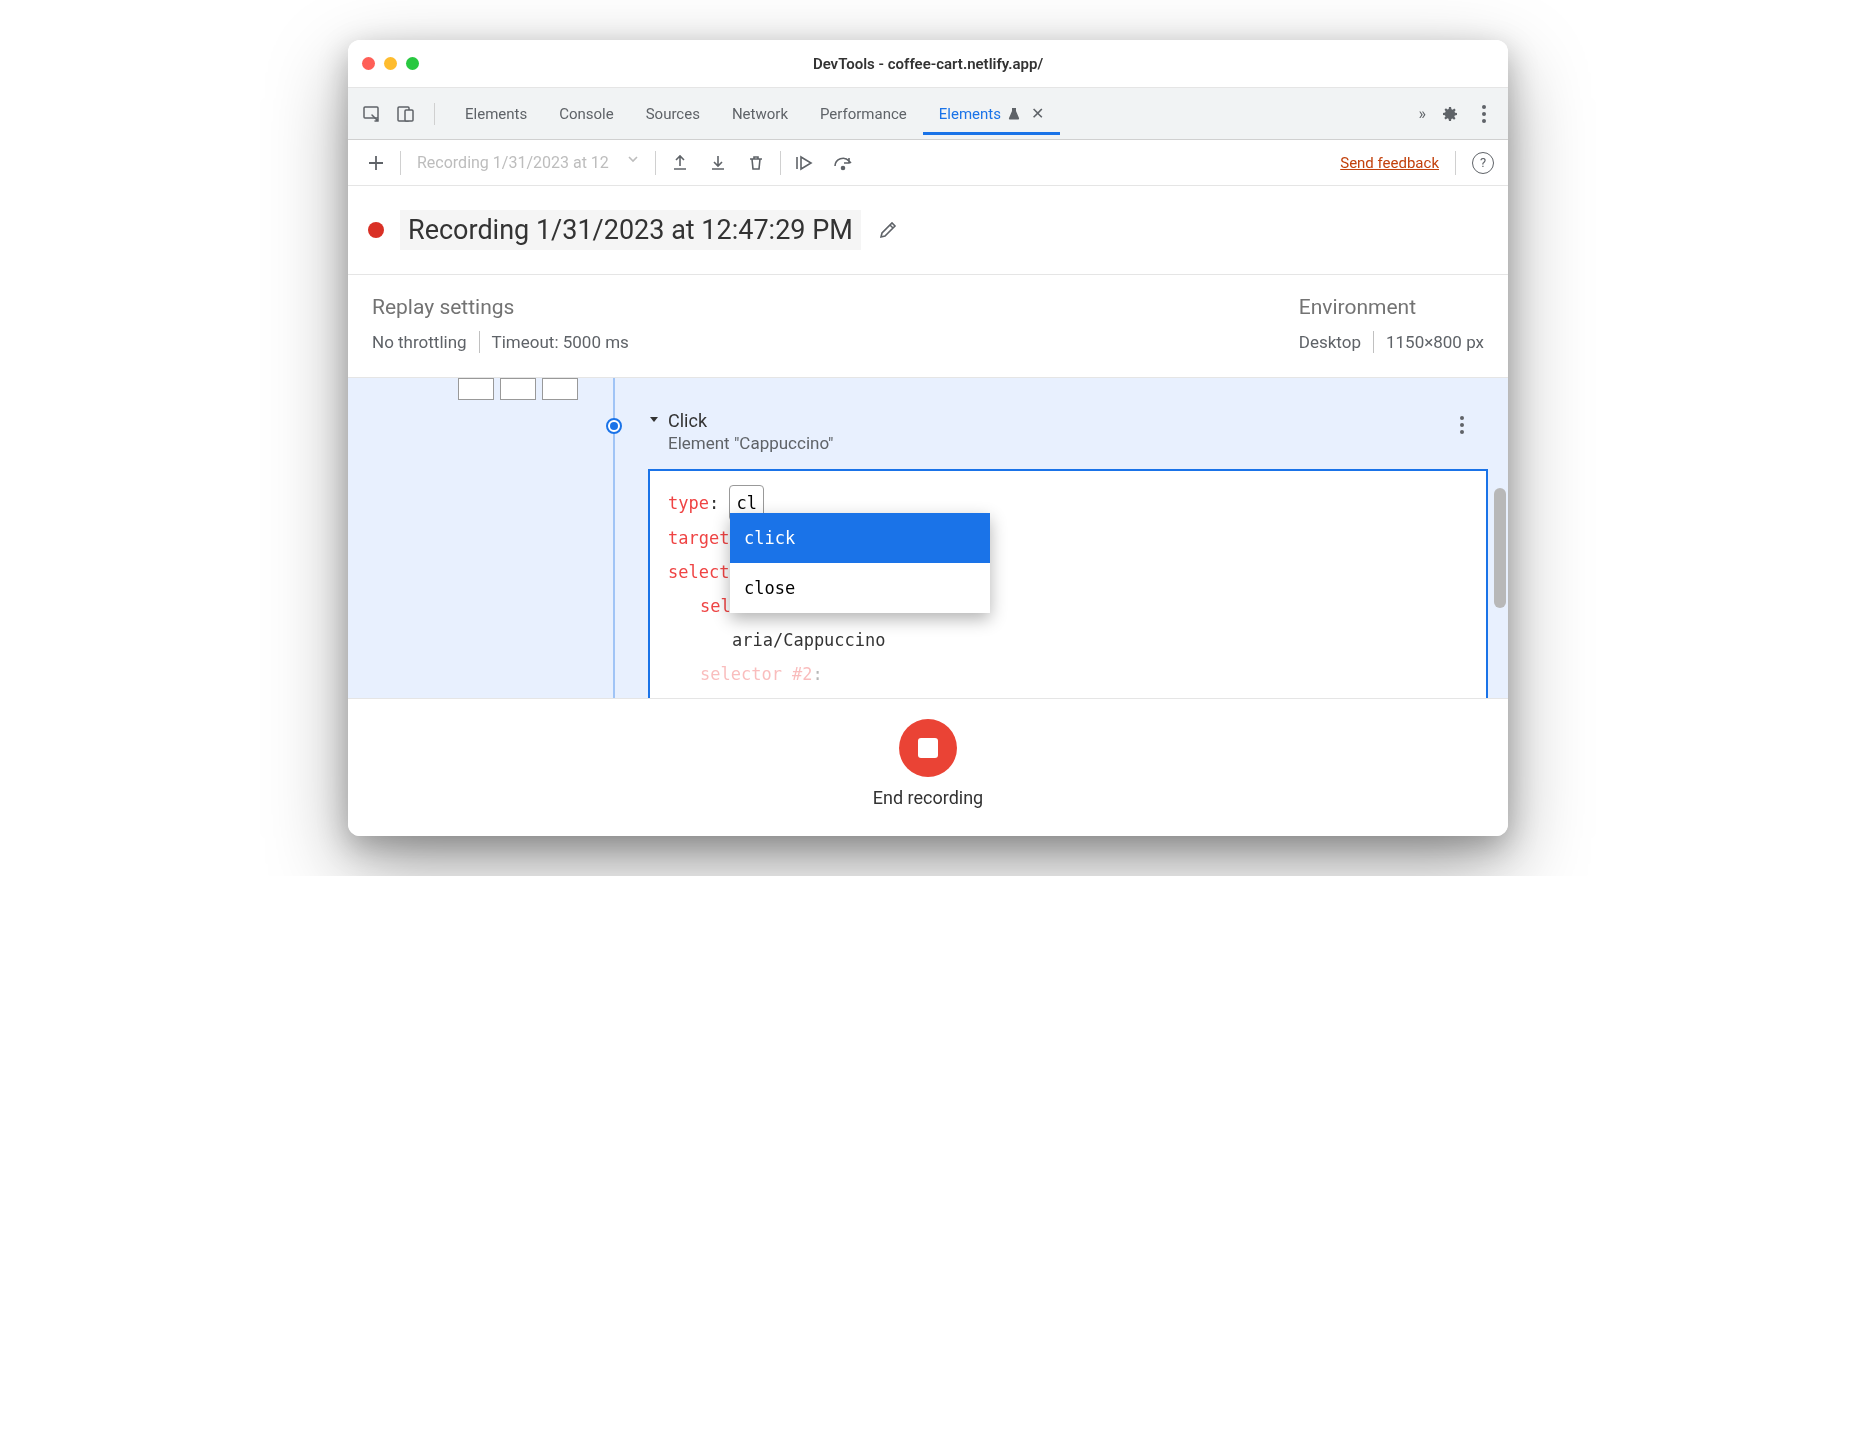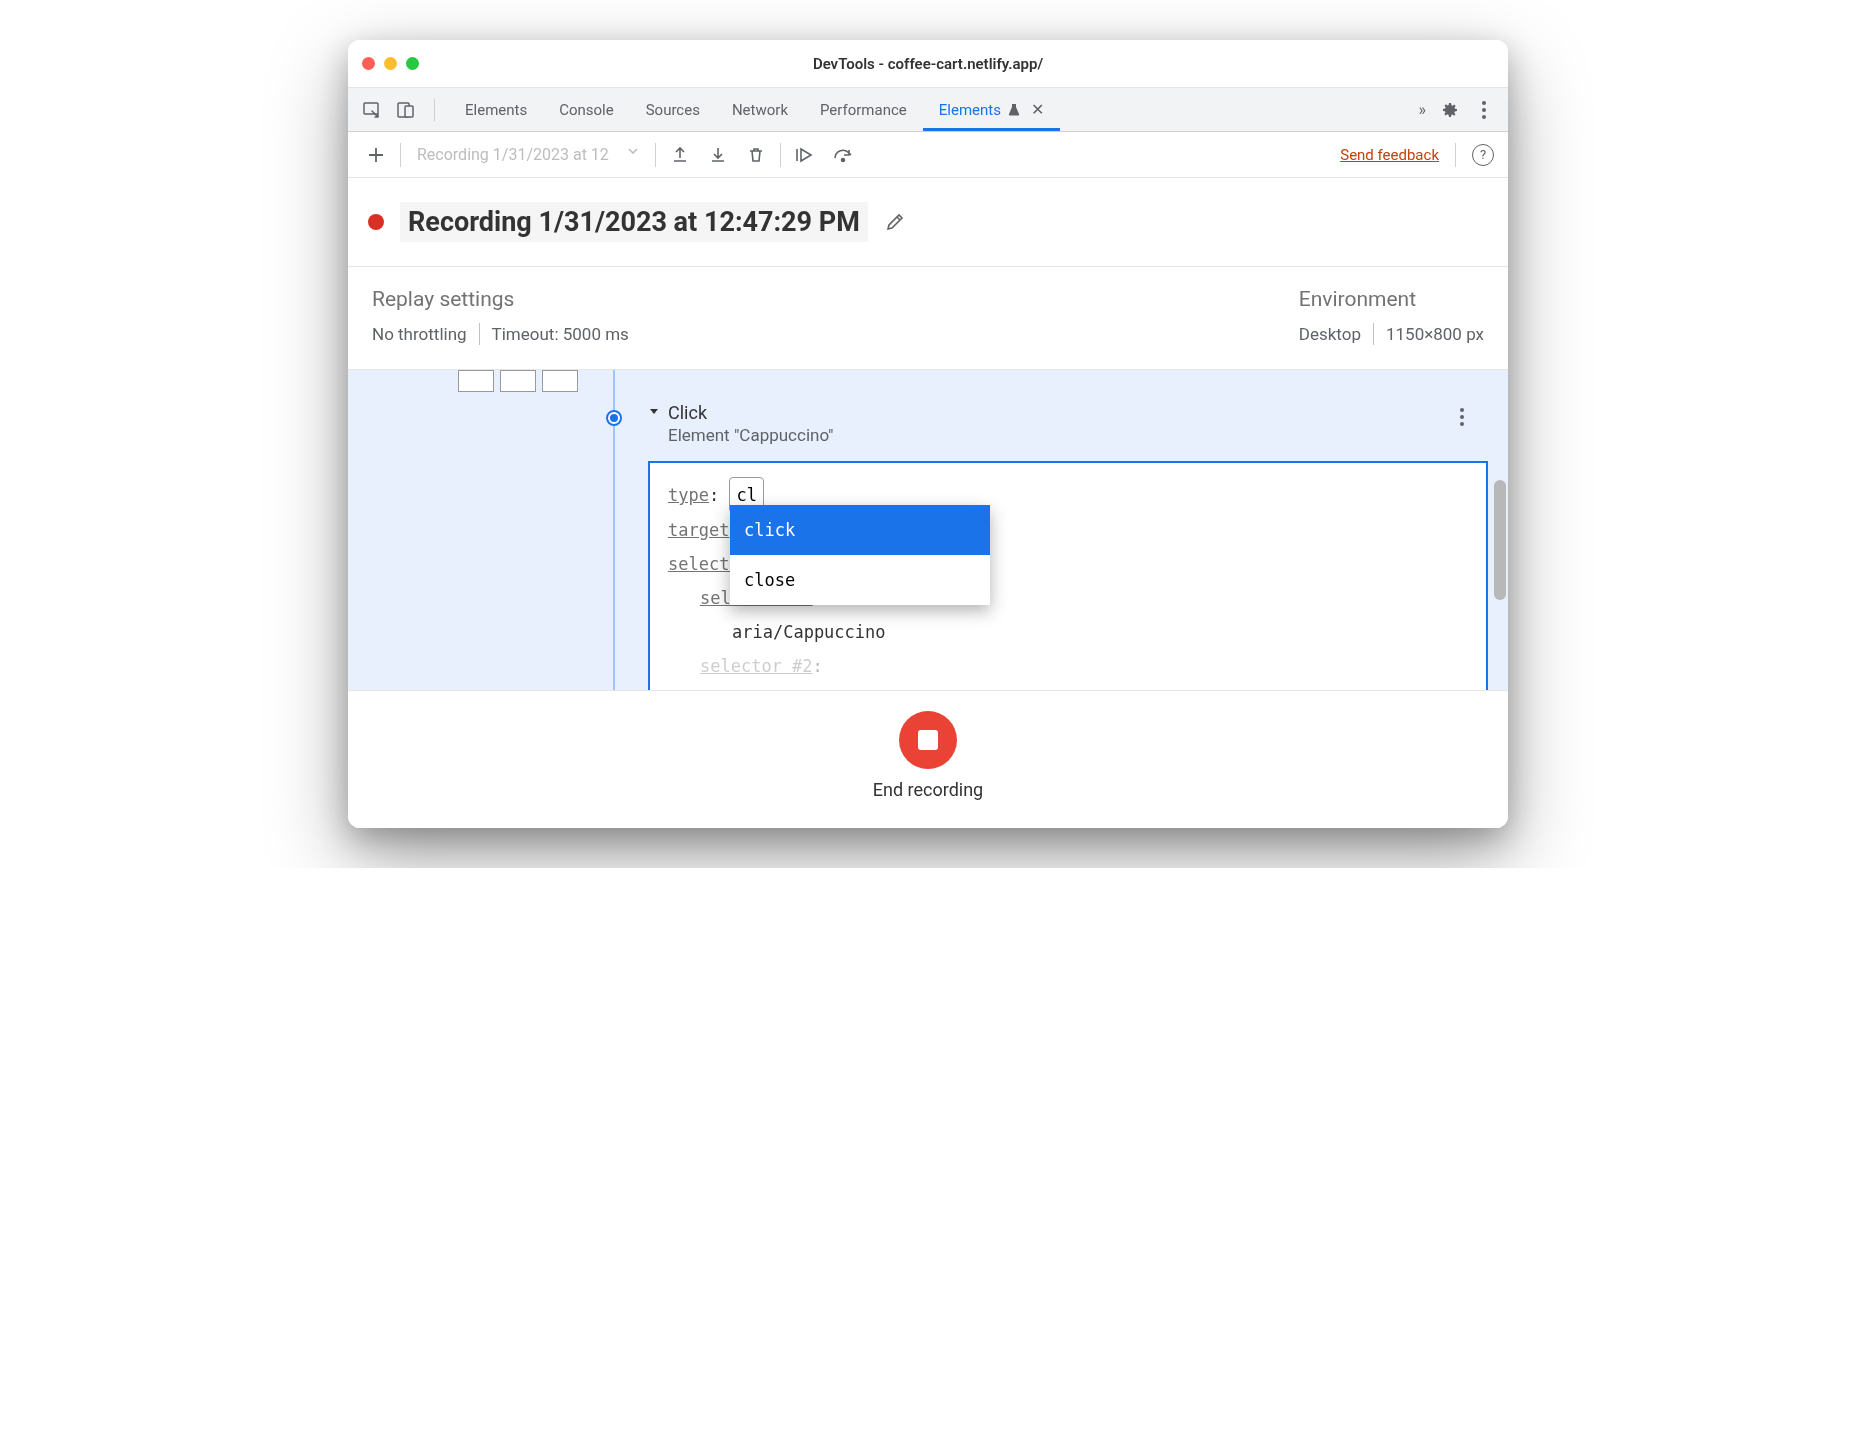--- a/index.html
+++ b/index.html
@@ -31,21 +31,21 @@
 .traffic-lights { display: flex; gap: 9px; }
 .traffic-light { width: 13px; height: 13px; border-radius: 50%; }
 .tl-red { background: #ff5f57; }
 .tl-yellow { background: #febc2e; }
 .tl-green { background: #28c840; }
 .titlebar-title {
   position: absolute; left: 0; right: 0; text-align: center;
   font-size: 15px; font-weight: 600; color: #333; pointer-events: none;
 }
 .tabbar {
-  height: 44px; background: #f1f3f4; display: flex; align-items: center;
+  height: 52px; background: #f1f3f4; display: flex; align-items: center;
   padding: 0 14px; border-bottom: 1px solid #d0d0d0;
 }
 .tabbar-left { display: flex; align-items: center; gap: 14px; }
 .tab-icon { width: 20px; height: 20px; display: flex; align-items: center; justify-content: center; color: #5f6368; }
 .tab-sep { width: 1px; height: 22px; background: #d0d0d0; margin: 0 4px; }
 .tabs { display: flex; align-items: stretch; height: 40px; margin-left: 10px; }
 .tab {
   padding: 0 16px; display: flex; align-items: center; font-size: 15px;
   color: #5f6368; cursor: pointer; position: relative; gap: 6px;
 }
@@ -70,21 +70,21 @@
 }
 .recording-select .chev { color: #bdbdbd; }
 .toolbar-right { margin-left: auto; display: flex; align-items: center; gap: 16px; }
 .feedback-link { color: #c2410c; font-size: 15px; text-decoration: underline; cursor: pointer; }
 .help-icon { width: 22px; height: 22px; border: 1.5px solid #5f6368; border-radius: 50%; display: flex; align-items: center; justify-content: center; font-size: 13px; color: #5f6368; }
 .title-row {
   padding: 24px 20px; display: flex; align-items: center; gap: 16px;
   border-bottom: 1px solid #e5e5e5;
 }
 .rec-dot { width: 16px; height: 16px; border-radius: 50%; background: #d93025; }
-.rec-title { font-size: 27px; color: #333; background: #f5f5f5; padding: 4px 8px; font-weight: bold; }
+.rec-title { font-size: 27px; color: #333; background: #f5f5f5; padding: 4px 8px; }
 .edit-icon { color: #5f6368; }
 .settings-row {
   padding: 20px 24px 24px; border-bottom: 1px solid #e5e5e5;
   display: flex; justify-content: space-between;
 }
 .settings-col { display: flex; flex-direction: column; gap: 12px; }
 .settings-header { font-size: 21px; color: #737373; }
 .settings-values { display: flex; align-items: center; font-size: 17px; color: #5f6368; }
 .vsep { width: 1px; height: 22px; background: #c0c0c0; margin: 0 12px; }
 .steps-area {
@@ -101,21 +101,21 @@
 .step-title-block { display: flex; flex-direction: column; }
 .step-action { font-size: 18px; color: #333; }
 .step-element { font-size: 17px; color: #5f6368; margin-top: 2px; }
 .step-arrow { margin-top: 3px; }
 .step-menu { position: absolute; right: 44px; top: 38px; color: #5f6368; cursor: pointer; }
 .code-box {
   margin-top: 16px; background: #fff; border: 2px solid #1a73e8;
   padding: 14px 18px; font-family: ui-monospace, Menlo, monospace; font-size: 17px;
   line-height: 2.0; position: relative;
 }
-.k { color: #737373; text-decoration: underline; }
+.k { color: #ef4444; }
 .v { color: #333; }
 .indent1 { padding-left: 32px; }
 .indent2 { padding-left: 64px; }
 .type-input {
   display: inline-block; border: 1px solid #999; border-radius: 4px;
   padding: 0 6px; font-family: inherit; font-size: inherit;
 }
 .autocomplete {
   position: absolute; left: 80px; top: 42px; width: 260px;
   background: #fff; box-shadow: 0 6px 16px rgba(0,0,0,0.3);

